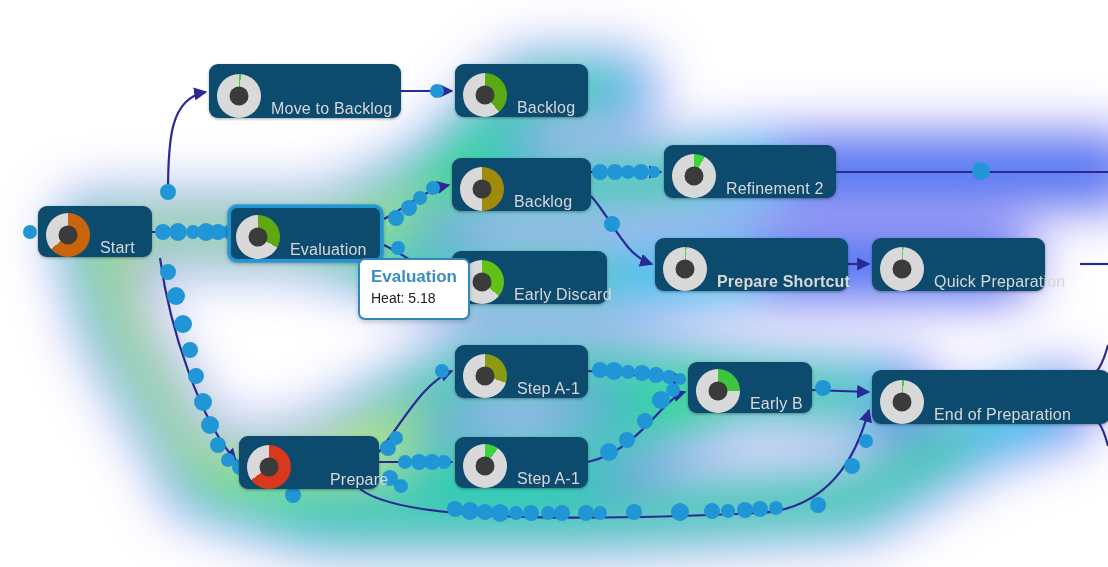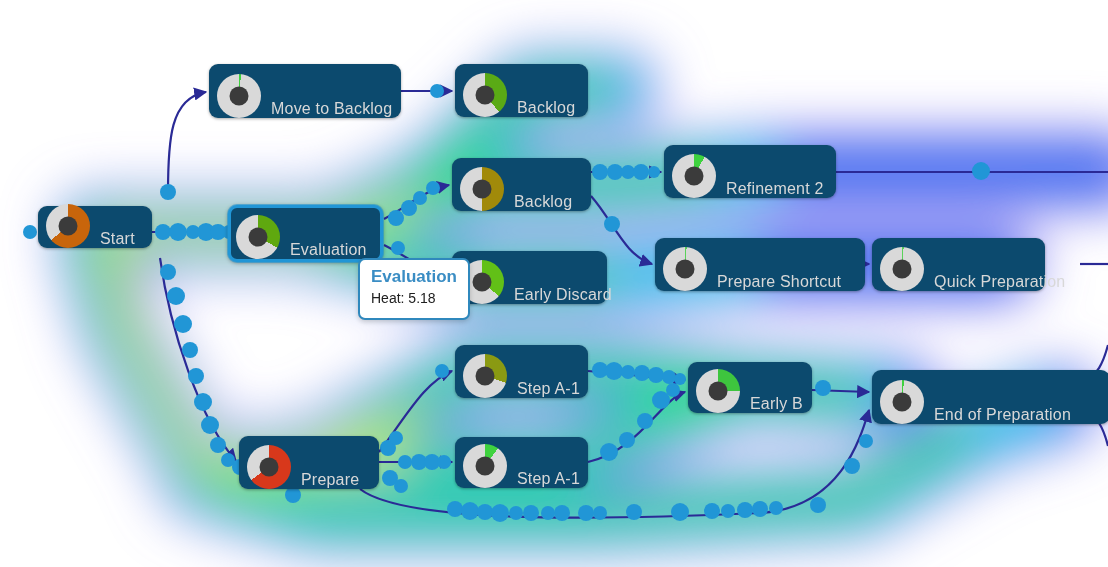--- a/index.html
+++ b/index.html
@@ -245,21 +245,21 @@
         <circle cx="818" cy="505" r="8"></circle>
       <circle cx="852" cy="466" r="8"></circle>
         <circle cx="866" cy="441" r="7"></circle>
       <circle cx="293" cy="495" r="8"></circle>
         <circle cx="240" cy="467" r="8"></circle>
       <circle cx="30" cy="232" r="7"></circle>
     </g>
   </svg>
 
   <div id="nodes-root">
-      <div class="node" style="left: 38px; top: 206px; width: 114px; height: 42px;">
+      <div class="node" style="left: 38px; top: 206px; width: 114px; height: 51px;">
         <div class="donut" style="background: conic-gradient(rgb(200, 101, 11) 0deg, rgb(200, 101, 11) 230.4deg, rgb(217, 217, 217) 230.4deg, rgb(217, 217, 217) 360deg);"></div>
         <span class="node-label">Start</span>
       </div>
       <div class="node" style="left: 209px; top: 64px; width: 192px; height: 54px;">
         <div class="donut" style="background: conic-gradient(rgb(63, 210, 63) 0deg, rgb(63, 210, 63) 5.4deg, rgb(217, 217, 217) 5.4deg, rgb(217, 217, 217) 360deg);"></div>
         <span class="node-label">Move to Backlog</span>
       </div>
       <div class="node" style="left: 455px; top: 64px; width: 133px; height: 53px;">
         <div class="donut" style="background: conic-gradient(rgb(90, 170, 21) 0deg, rgb(90, 170, 21) 140.4deg, rgb(217, 217, 217) 140.4deg, rgb(217, 217, 217) 360deg);"></div>
         <span class="node-label">Backlog</span>
@@ -273,37 +273,37 @@
         <span class="node-label">Backlog</span>
       </div>
       <div class="node" style="left: 452px; top: 251px; width: 155px; height: 53px;">
         <div class="donut" style="background: conic-gradient(rgb(98, 192, 23) 0deg, rgb(98, 192, 23) 129.6deg, rgb(217, 217, 217) 129.6deg, rgb(217, 217, 217) 360deg);"></div>
         <span class="node-label">Early Discard</span>
       </div>
       <div class="node" style="left: 664px; top: 145px; width: 172px; height: 53px;">
         <div class="donut" style="background: conic-gradient(rgb(63, 210, 63) 0deg, rgb(63, 210, 63) 28.8deg, rgb(217, 217, 217) 28.8deg, rgb(217, 217, 217) 360deg);"></div>
         <span class="node-label">Refinement 2</span>
       </div>
-      <div class="node" style="left: 655px; top: 238px; width: 210px; height: 53px;">
+      <div class="node" style="left: 655px; top: 238px; width: 193px; height: 53px; font-weight: bold;">
         <div class="donut" style="background: conic-gradient(rgb(90, 210, 90) 0deg, rgb(90, 210, 90) 4.32deg, rgb(217, 217, 217) 4.32deg, rgb(217, 217, 217) 360deg);"></div>
         <span class="node-label">Prepare Shortcut</span>
       </div>
       <div class="node" style="left: 872px; top: 238px; width: 173px; height: 53px;">
         <div class="donut" style="background: conic-gradient(rgb(90, 210, 90) 0deg, rgb(90, 210, 90) 4.32deg, rgb(217, 217, 217) 4.32deg, rgb(217, 217, 217) 360deg);"></div>
         <span class="node-label">Quick Preparation</span>
       </div>
       <div class="node" style="left: 455px; top: 345px; width: 133px; height: 53px;">
         <div class="donut" style="background: conic-gradient(rgb(138, 154, 18) 0deg, rgb(138, 154, 18) 108deg, rgb(217, 217, 217) 108deg, rgb(217, 217, 217) 360deg);"></div>
         <span class="node-label">Step A-1</span>
       </div>
       <div class="node" style="left: 688px; top: 362px; width: 124px; height: 51px;">
         <div class="donut" style="background: conic-gradient(rgb(62, 197, 62) 0deg, rgb(62, 197, 62) 90deg, rgb(217, 217, 217) 90deg, rgb(217, 217, 217) 360deg);"></div>
         <span class="node-label">Early B</span>
       </div>
-      <div class="node" style="left: 239px; top: 436px; width: 140px; height: 53px;">
+      <div class="node" style="left: 239px; top: 436px; width: 140px; height: 53px; gap: 29px;">
         <div class="donut" style="background: conic-gradient(rgb(216, 56, 27) 0deg, rgb(216, 56, 27) 234deg, rgb(217, 217, 217) 234deg, rgb(217, 217, 217) 360deg);"></div>
         <span class="node-label">Prepare</span>
       </div>
       <div class="node" style="left: 455px; top: 437px; width: 133px; height: 51px;">
         <div class="donut" style="background: conic-gradient(rgb(63, 210, 63) 0deg, rgb(63, 210, 63) 36deg, rgb(217, 217, 217) 36deg, rgb(217, 217, 217) 360deg);"></div>
         <span class="node-label">Step A-1</span>
       </div>
       <div class="node" style="left: 872px; top: 370px; width: 238px; height: 54px;">
         <div class="donut" style="background: conic-gradient(rgb(63, 210, 63) 0deg, rgb(63, 210, 63) 5.4deg, rgb(217, 217, 217) 5.4deg, rgb(217, 217, 217) 360deg);"></div>
         <span class="node-label">End of Preparation</span>

